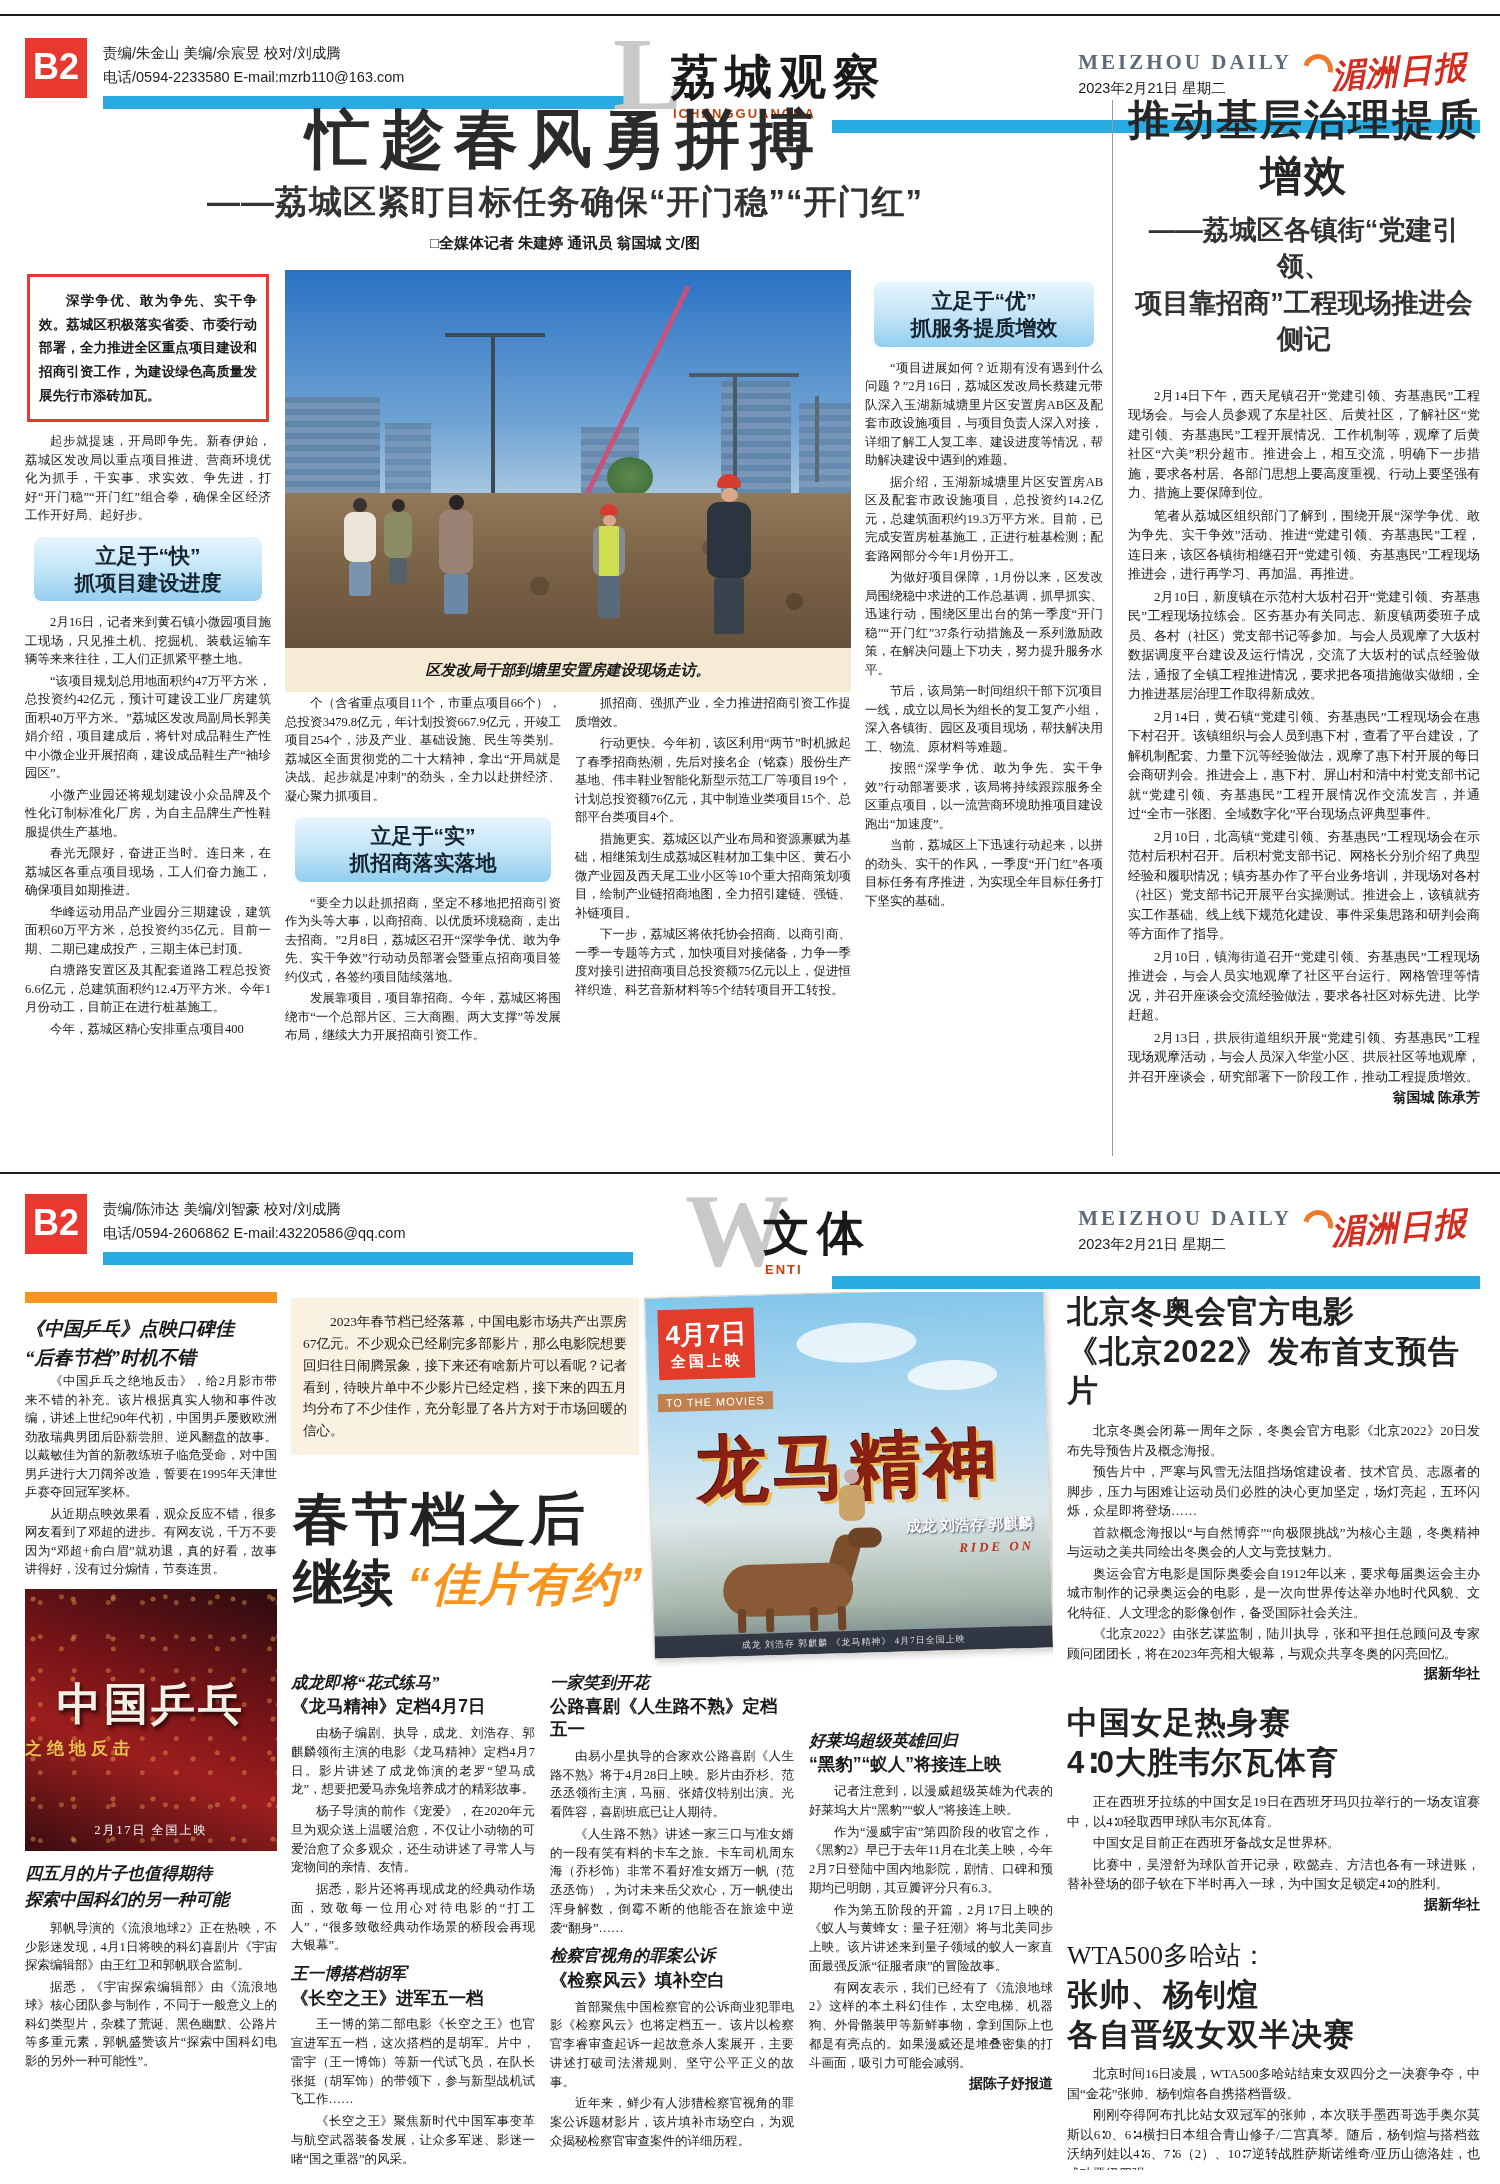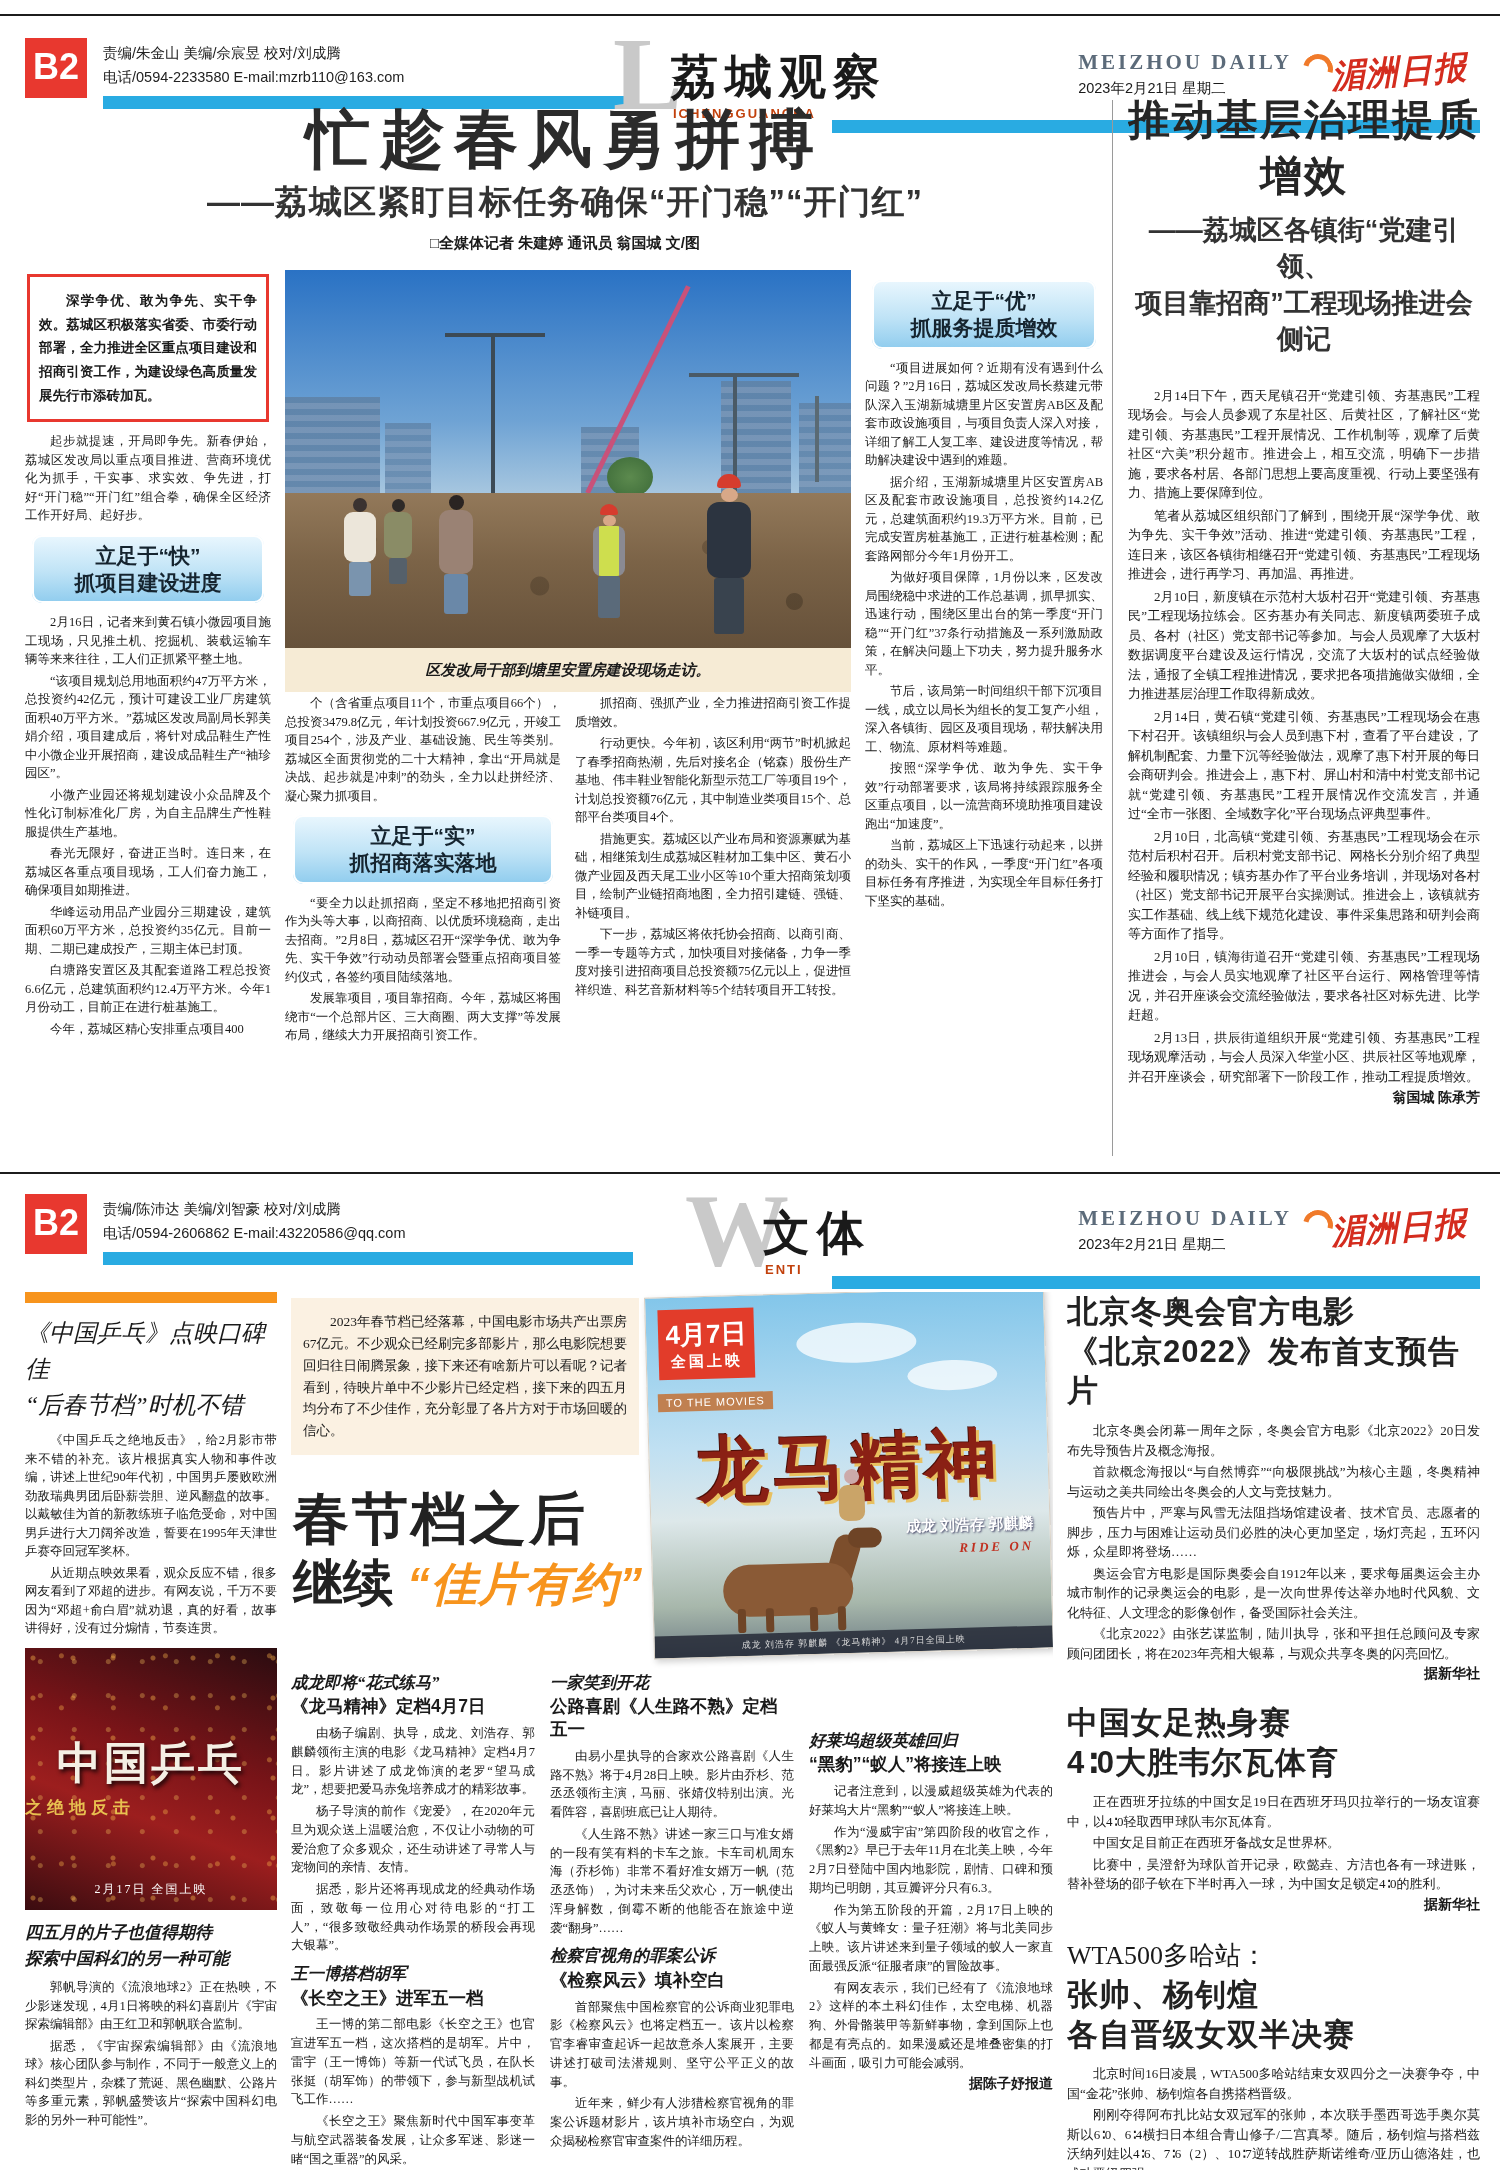--- a/index.html
+++ b/index.html
@@ -80,21 +80,21 @@
   .side-sub { font-family:"Liberation Sans",sans-serif; font-weight:700; font-size:27px; text-align:center; line-height:1.35; margin-top:8px; color:#333;}
   .side .bt { margin-top:28px; }
   .side .bt p { font-size:13px; line-height:1.5; }
   .sig { text-align:right; font-weight:700; font-size:14px; margin-top:0; }
 
   
   .bot-body { position:absolute; left:25px; top:1292px; width:1455px; height:878px;
               display:grid; grid-template-columns:252px 762px 413px; column-gap:14px; }
   .bleft { overflow:hidden; }
   .orange-bar { height:11px; background:#f7941d; margin-bottom:12px; }
-  .bl-title { font-size:24px; font-weight:400; font-style:italic; line-height:1.5; margin-bottom:8px; }
+  .bl-title { font-size:19px; font-weight:700; font-style:italic; line-height:1.5; }
   .poster-pp { position:relative; width:100%; height:262px; margin:10px 0; overflow:hidden;
     background:
       radial-gradient(circle at 20% 25%, rgba(240,170,70,.45) 0 2px, transparent 3px),
       radial-gradient(circle at 70% 15%, rgba(240,170,70,.4) 0 2px, transparent 3px),
       radial-gradient(circle at 45% 40%, rgba(240,190,90,.35) 0 2px, transparent 3px),
       linear-gradient(200deg,#2a0c10 0%,#7a1418 40%,#9c1e1e 62%,#3a0c10 100%);
     background-size:40px 40px,52px 52px,34px 34px,100% 100%; }
   .poster-pp .t { position:absolute; left:0; top:86px; width:100%; text-align:center; color:#f4efe4;
                   font-family:"Liberation Sans",sans-serif; font-weight:900; font-size:44px; letter-spacing:3px; text-shadow:2px 3px 4px #200608;}
   .poster-pp .s { position:absolute; left:0; top:148px; width:100%; color:#e8c050; font-weight:700; font-size:17px; letter-spacing:5px;}
@@ -415,22 +415,22 @@
         </div>
       </div>
     </div>
 
     <div class="bright">
       <div class="ra">
         <div class="ra-h">北京冬奥会官方电影</div>
         <div class="ra-h">《北京2022》发布首支预告片</div>
         <div class="bt2">
           <p>北京冬奥会闭幕一周年之际，冬奥会官方电影《北京2022》20日发布先导预告片及概念海报。</p>
+          <p>预告片中，严寒与风雪无法阻挡场馆建设者、技术官员、志愿者的脚步，压力与困难让运动员们必胜的决心更加坚定，场灯亮起，五环闪烁，众星即将登场……</p>
           <p>首款概念海报以“与自然博弈”“向极限挑战”为核心主题，冬奥精神与运动之美共同绘出冬奥会的人文与竞技魅力。</p>
-          <p>预告片中，严寒与风雪无法阻挡场馆建设者、技术官员、志愿者的脚步，压力与困难让运动员们必胜的决心更加坚定，场灯亮起，五环闪烁，众星即将登场……</p>
           <p>奥运会官方电影是国际奥委会自1912年以来，要求每届奥运会主办城市制作的记录奥运会的电影，是一次向世界传达举办地时代风貌、文化特征、人文理念的影像创作，备受国际社会关注。</p>
           <p>《北京2022》由张艺谋监制，陆川执导，张和平担任总顾问及专家顾问团团长，将在2023年亮相大银幕，与观众共享冬奥的闪亮回忆。</p>
         </div>
         <div class="sig">据新华社</div>
       </div>
 
       <div class="ra">
         <div class="ra-h">中国女足热身赛</div>
         <div class="ra-h">4∶0大胜韦尔瓦体育</div>
         <div class="bt2">

